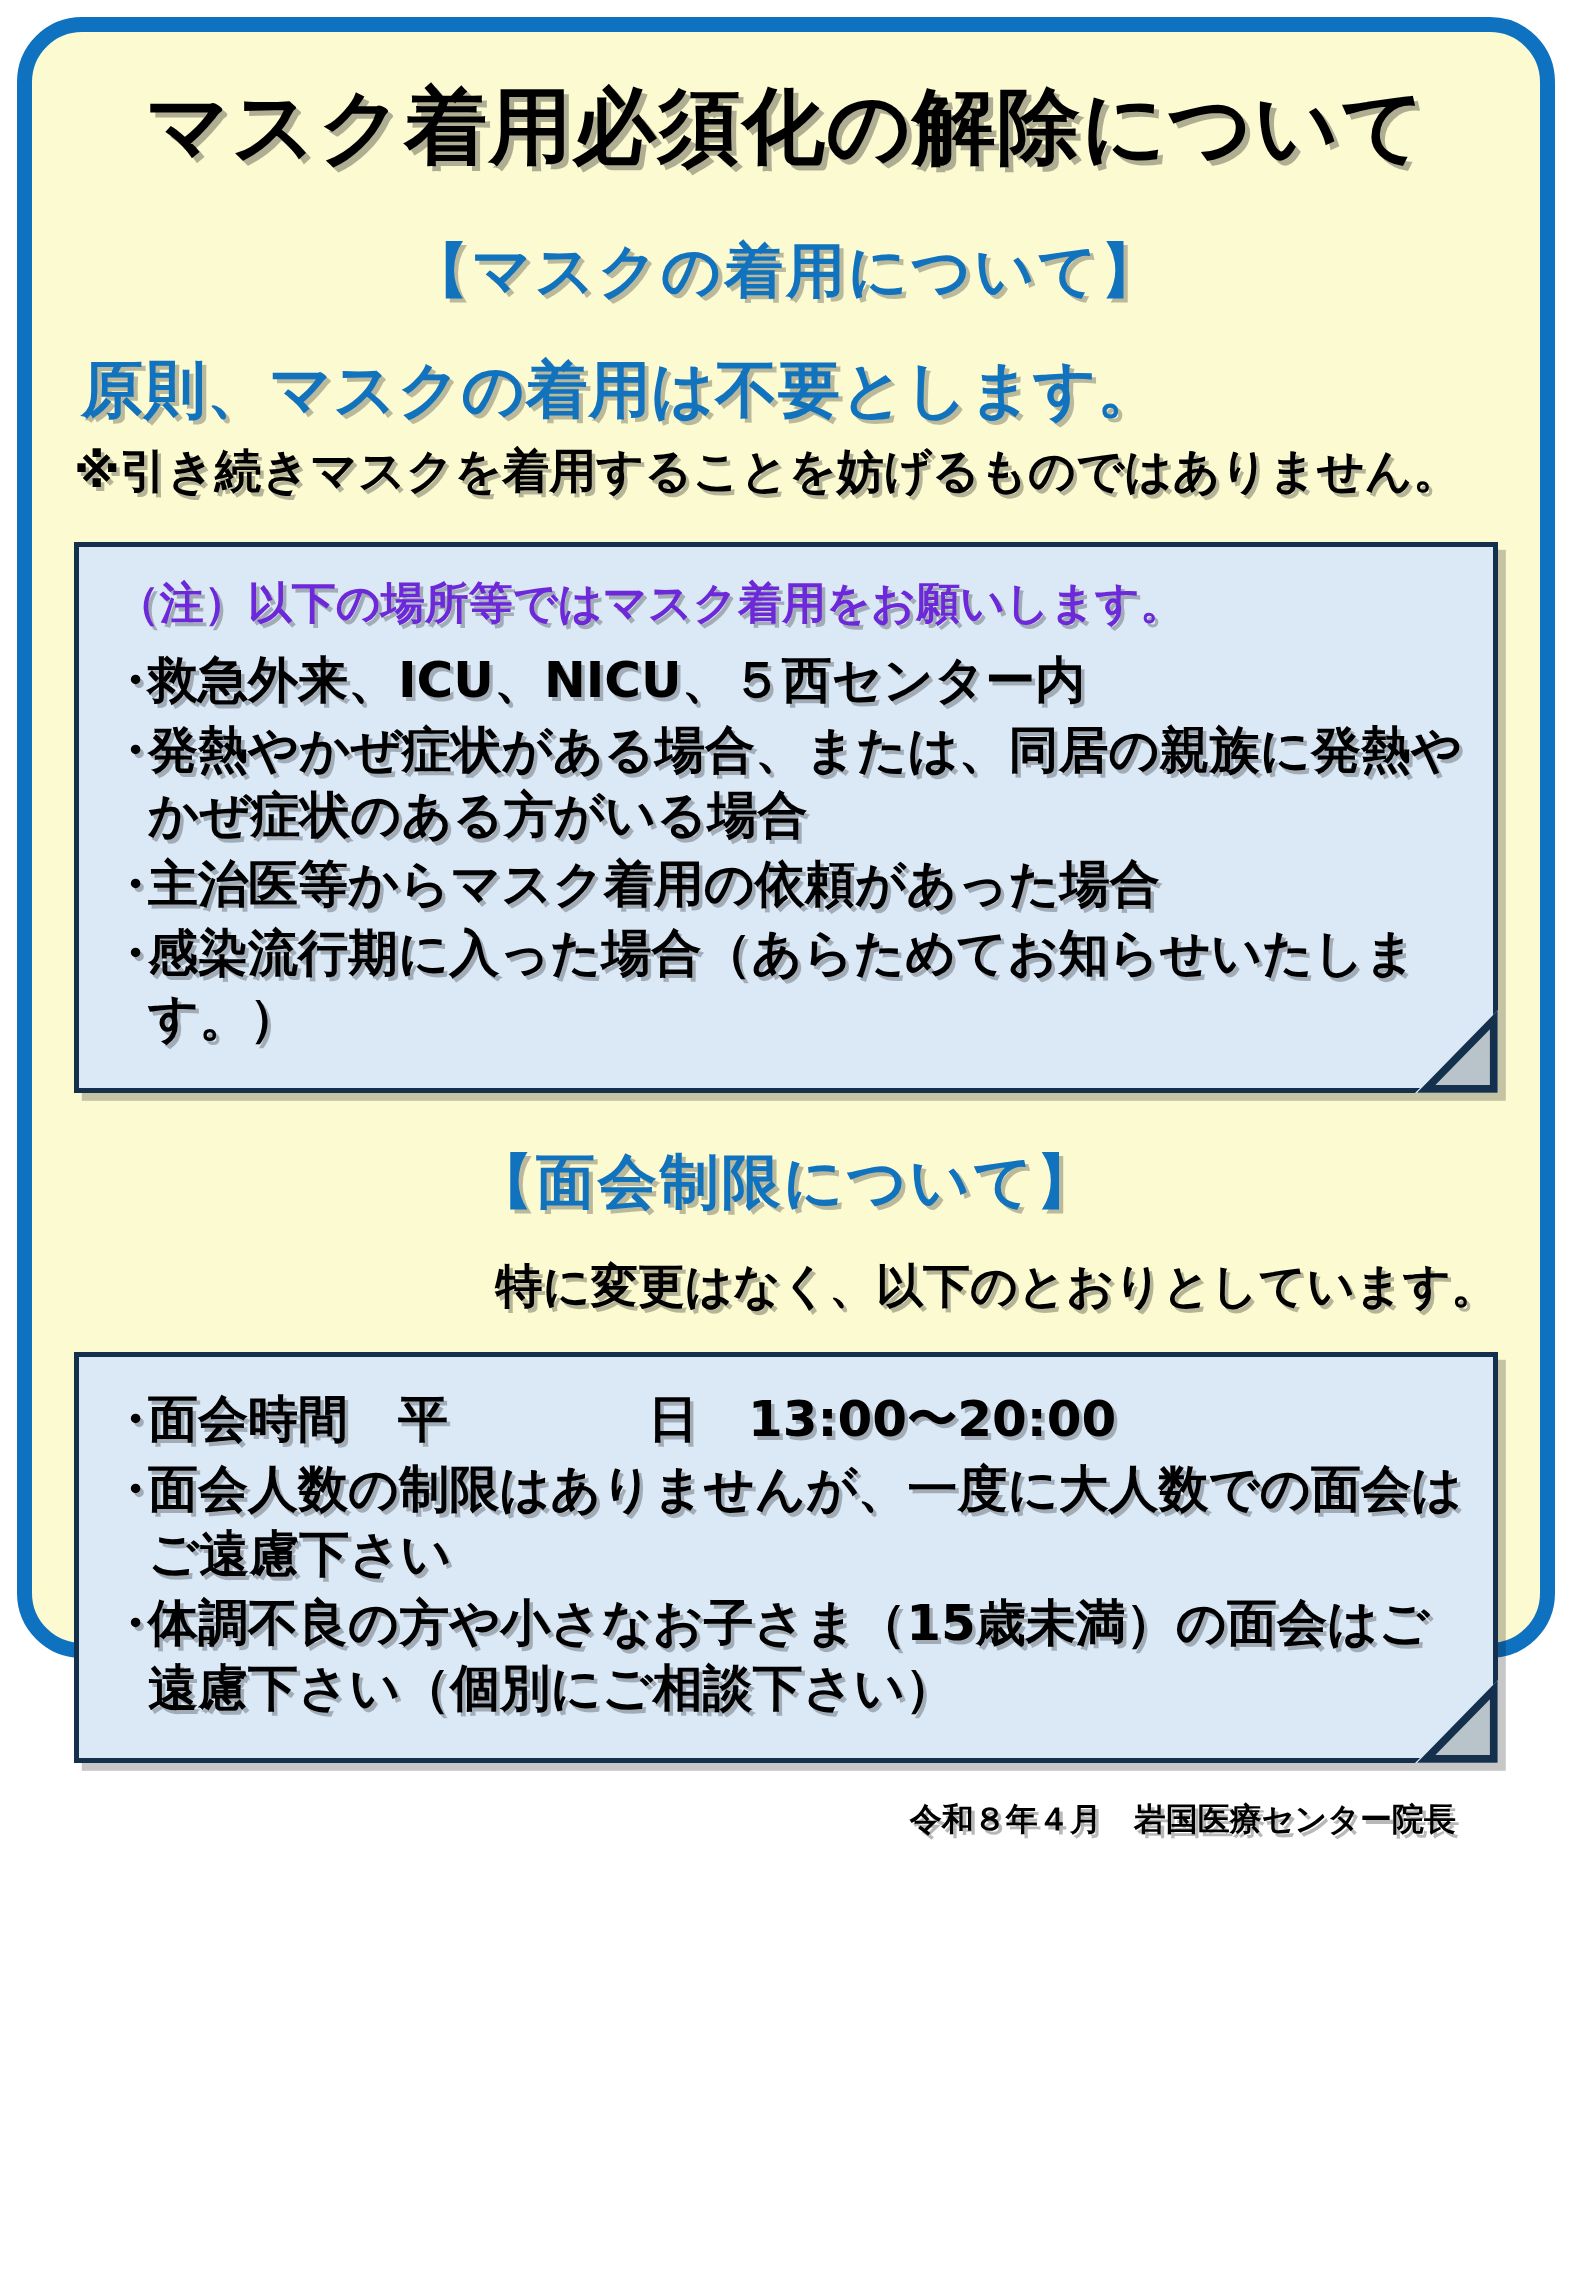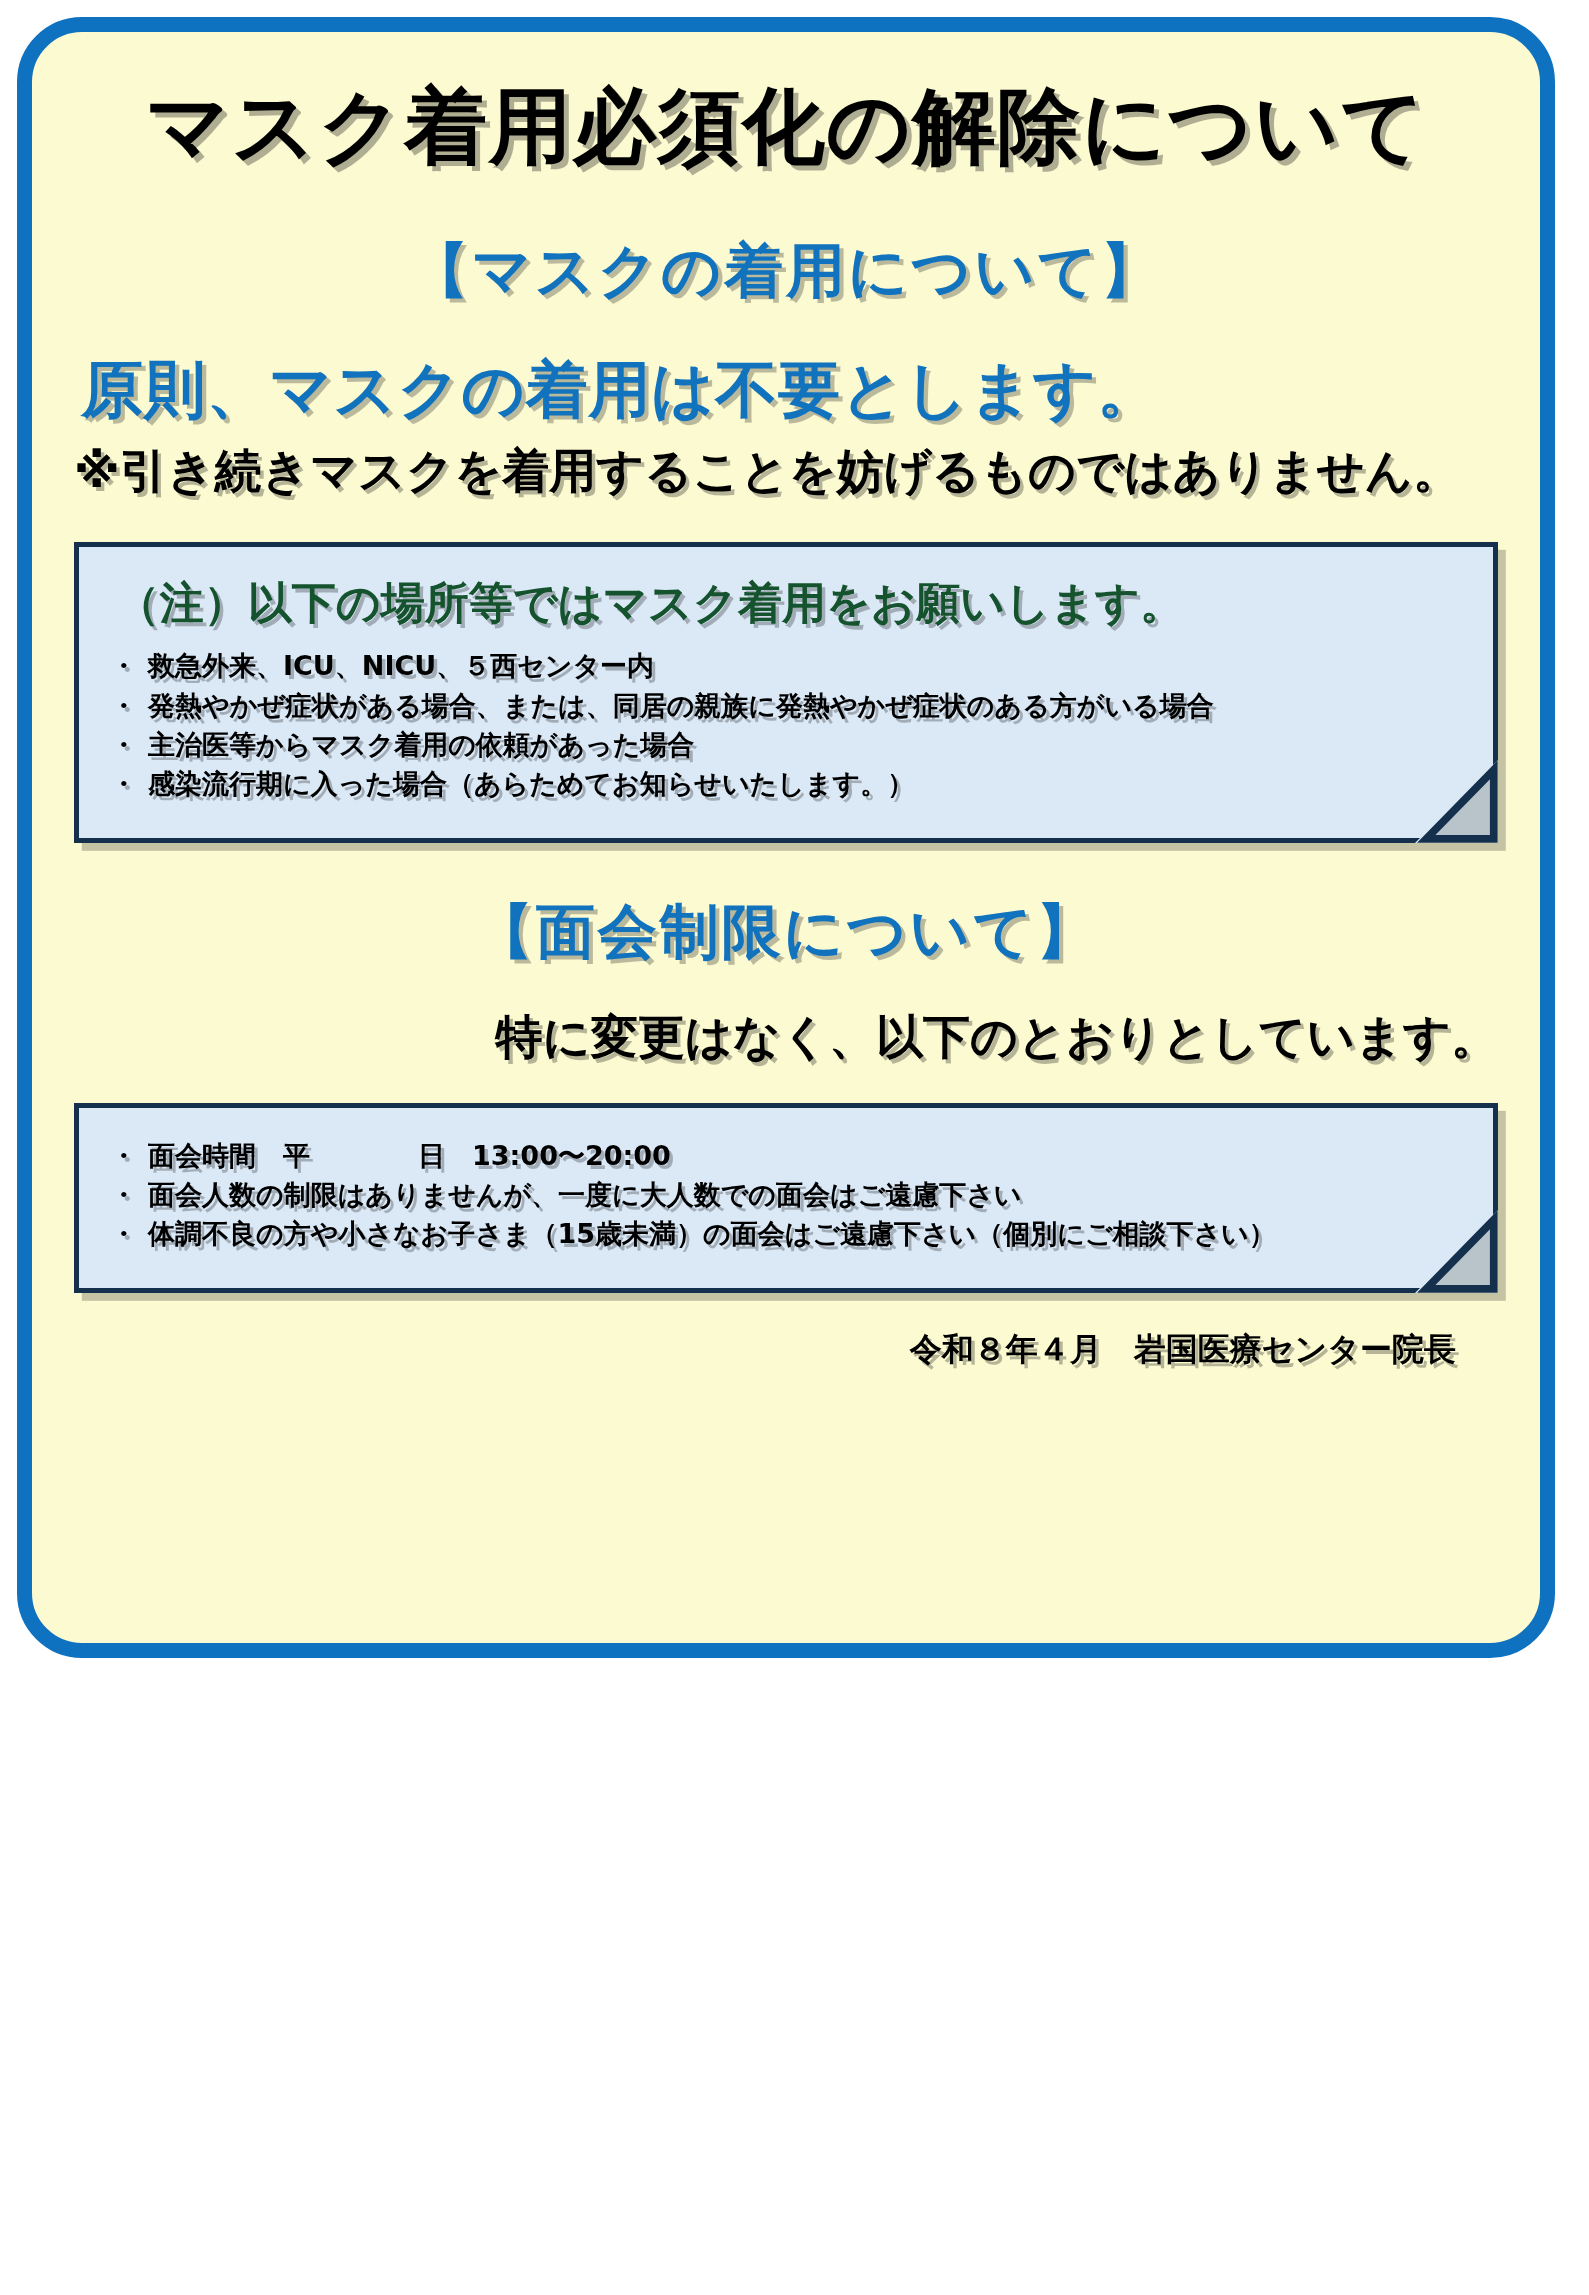--- a/index.html
+++ b/index.html
@@ -123,35 +123,35 @@
     width: 83px;
     height: 83px;
     overflow: visible;
     pointer-events: none;
   }
   .fold svg { display: block; }
 
   .callout-head {
     font-size: 44px;
     font-weight: 700;
-    color: #14532d;
+    color: #6d28d9;
     line-height: 1.2;
     margin: 0 0 18.4px 0;
     padding-left: 5.7px;
     text-shadow: 3.5px 3.5px 0 rgba(0,0,0,0.26);
     white-space: nowrap;
   }
 
   ul.bullets {
     list-style: none;
     margin: 0;
     padding: 0;
   }
   ul.bullets li {
-    font-size: 27px;
+    font-size: 50px;
     font-weight: 700;
     color: #000000;
     line-height: 1.30;
     margin: 0 0 4.2px 0;
     padding-left: 38px;
     position: relative;
     text-shadow: 3.5px 3.5px 0 rgba(0,0,0,0.26);
   }
   ul.bullets li::before {
     content: "・";

